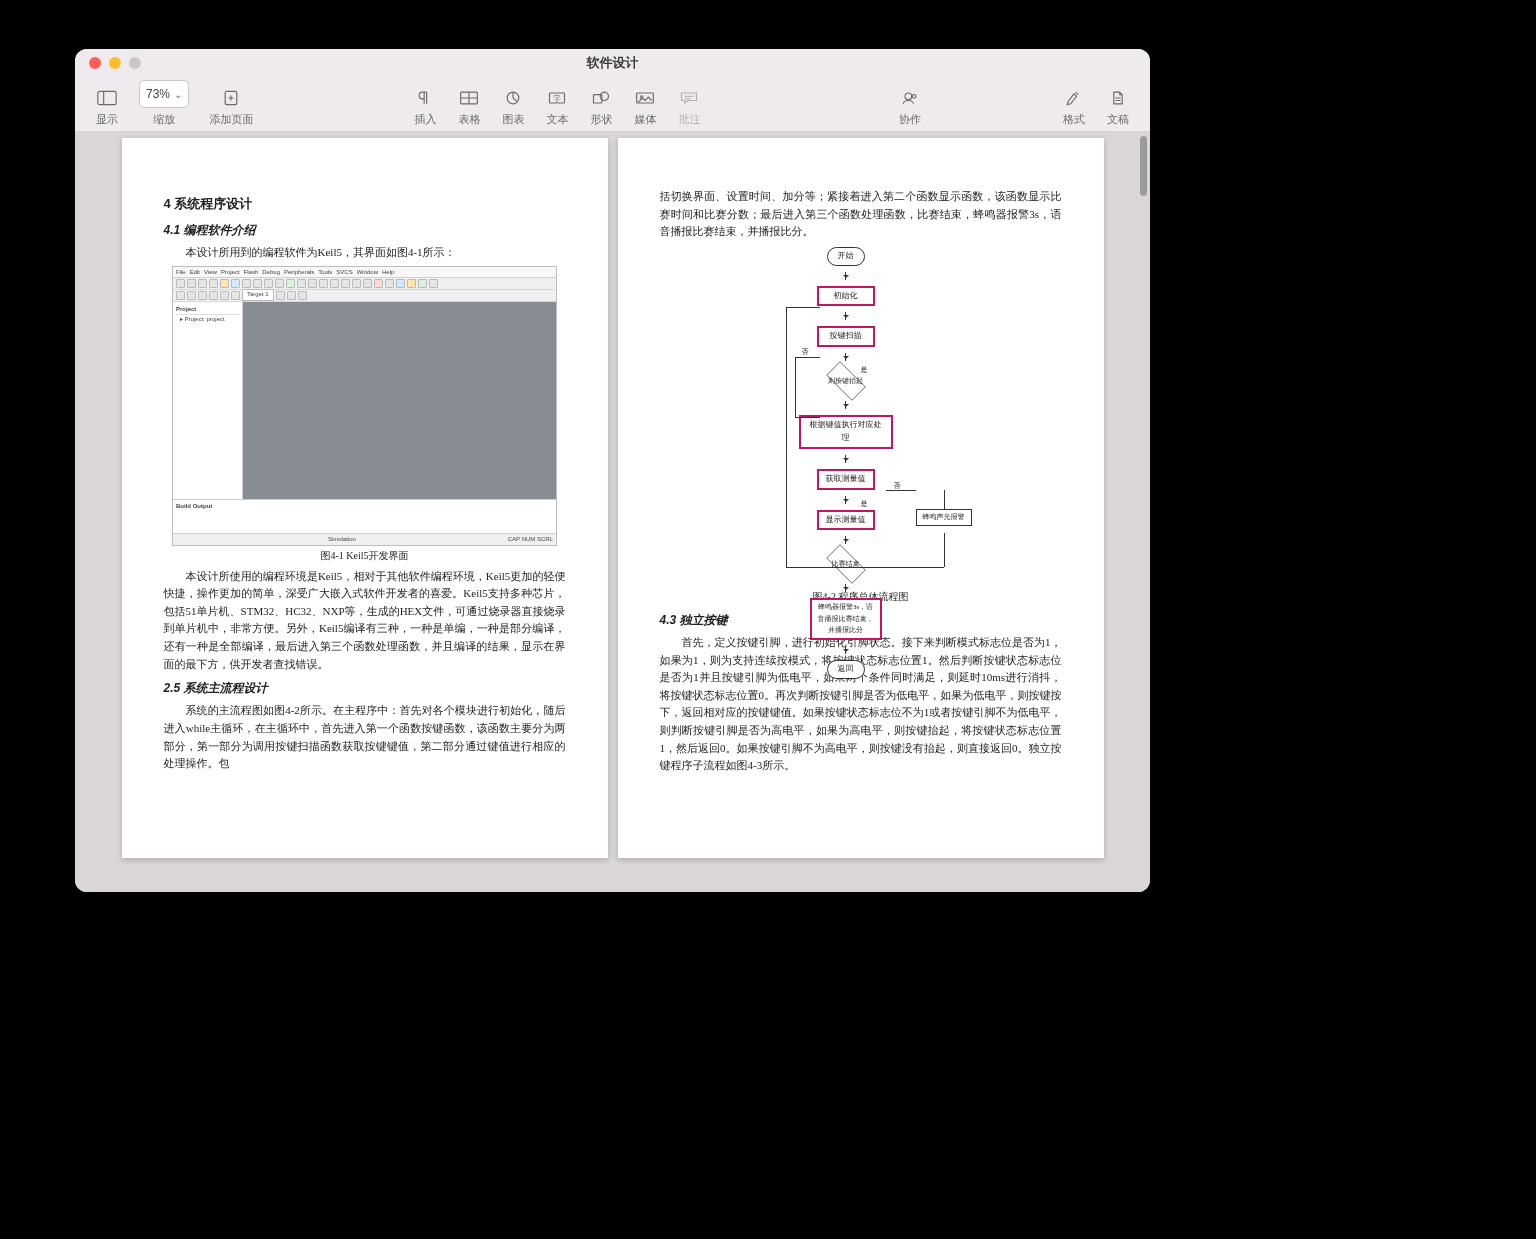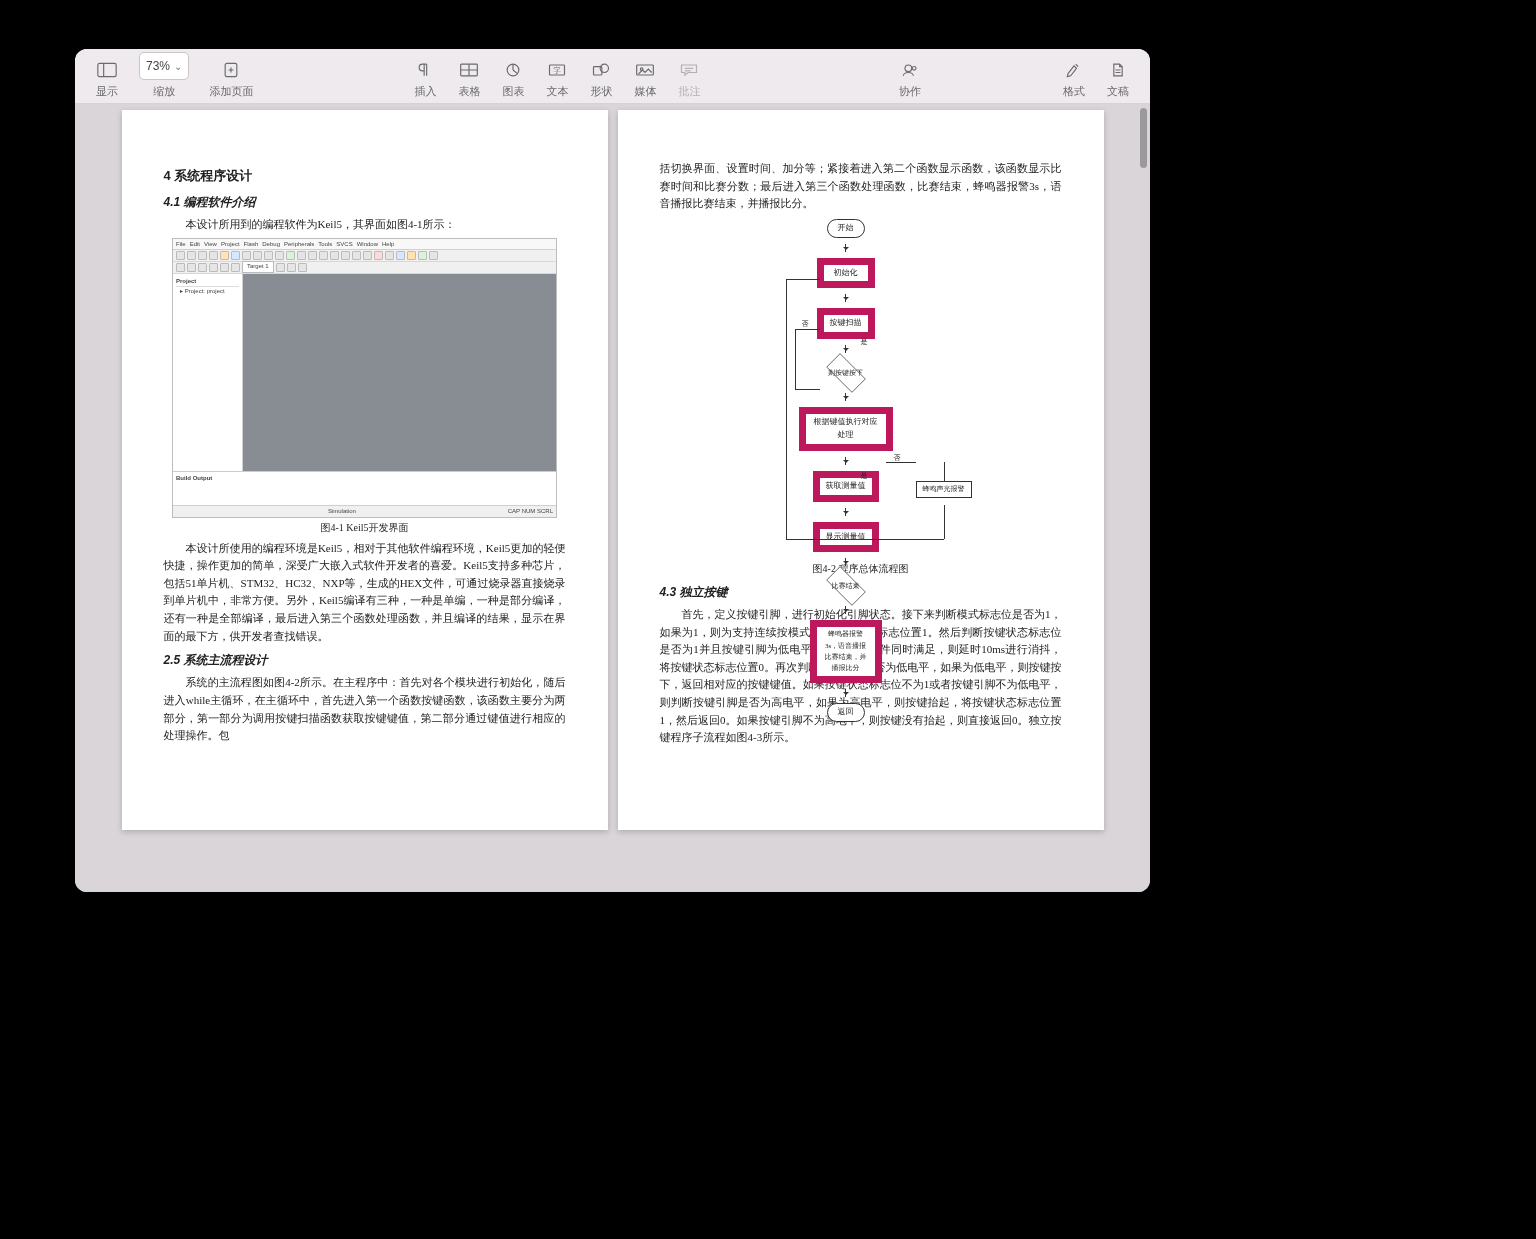--- a/index.html
+++ b/index.html
@@ -54,37 +54,45 @@
   .keil-tb .ico { width: 9px; height: 9px; background: #e5e5e5; border: 1px solid #bbb; border-radius:1px; }
   .keil-tb .ico.c1{background:#ffe4b0;} .ico.c2{background:#d4e8ff;} .ico.c3{background:#d9f2d9;} .ico.c4{background:#ffd9d9;}
   .keil-body { flex: 1; display: flex; }
   .keil-side { width: 70px; background: #fff; border-right: 1px solid #d0d0d0; padding: 3px; }
   .keil-main { flex: 1; background: #888d93; }
   .keil-out { height: 34px; background: #fff; border-top: 1px solid #ccc; padding: 2px 3px; }
   .keil-status { height: 12px; background: #f0f0f0; border-top: 1px solid #d0d0d0; display:flex; justify-content:space-between; padding:1px 3px; }
   
   .flow { width: 270px; margin: 6px auto 2px; position: relative; font-size: 8px; text-align: center; }
   .fc-col { display:flex; flex-direction:column; align-items:center; gap:6px; position:relative; margin-left:40px; width:160px; }
-  .fc-box { border: 7px solid #be185d; background:#fff; padding: 2px 6px; min-width: 58px; }
+  .fc-box { border: 2px solid #be185d; background:#fff; padding: 2px 6px; min-width: 58px; }
   .fc-round { border: 1px solid #333; border-radius: 10px; padding: 2px 10px; background:#fff; }
   .fc-dia { width: 52px; height: 28px; position: relative; }
   .fc-dia .d { position:absolute; inset:0; border:1px solid #333; background:#fff; transform: rotate(45deg) scale(.7,.7); }
   .fc-dia .t { position:absolute; inset:0; display:flex; align-items:center; justify-content:center; font-size:7px; padding:0 4px; }
   .fc-arrow { width: 0; height: 8px; border-left: 1px solid #333; position: relative; }
   .fc-arrow::after { content:""; position:absolute; bottom:-1px; left:-3px; border:3px solid transparent; border-top-color:#333; }
   .fc-side { position:absolute; font-size:7px; }
   .fc-sidebox { position:absolute; border:1px solid #333; background:#fff; padding:2px 4px; font-size:7px; width:56px; }
   .fc-line { position:absolute; background:#333; }
   .flow-wrap { position:relative; height:340px; }
 </style>
 </head>
 <body>
 
 <div class="window">
 
+  <div class="titlebar">
+    <div class="traffic">
+      <div class="dot red"></div>
+      <div class="dot yellow"></div>
+      <div class="dot green"></div>
+    </div>
+    <div class="title">软件设计</div>
+  </div>
 
   <div class="toolbar">
 
     <div class="tb-group">
       <div class="tb-icon">
         <svg viewBox="0 0 24 18">
             <rect x="1" y="1" width="22" height="16" rx="2"></rect>
             <line x1="8" y1="1" x2="8" y2="17"></line>
           </svg>
       </div>
@@ -314,21 +322,21 @@
           <div class="flow">
             <div class="fc-col">
               <div class="fc-round">开始</div>
               <div class="fc-arrow"></div>
               <div class="fc-box">初始化</div>
               <div class="fc-arrow"></div>
               <div class="fc-box">按键扫描</div>
               <div class="fc-arrow"></div>
               <div class="fc-dia">
                 <div class="d"></div>
-                  <div class="t">则按键按下</div>
+                  <div class="t">则按键抬起</div>
               </div>
               <div class="fc-arrow"></div>
               <div class="fc-box" style="width:94px;">根据键值执行对应处理</div>
               <div class="fc-arrow"></div>
               <div class="fc-box">获取测量值</div>
               <div class="fc-arrow"></div>
               <div class="fc-box">显示测量值</div>
               <div class="fc-arrow"></div>
               <div class="fc-dia">
                 <div class="d"></div>

